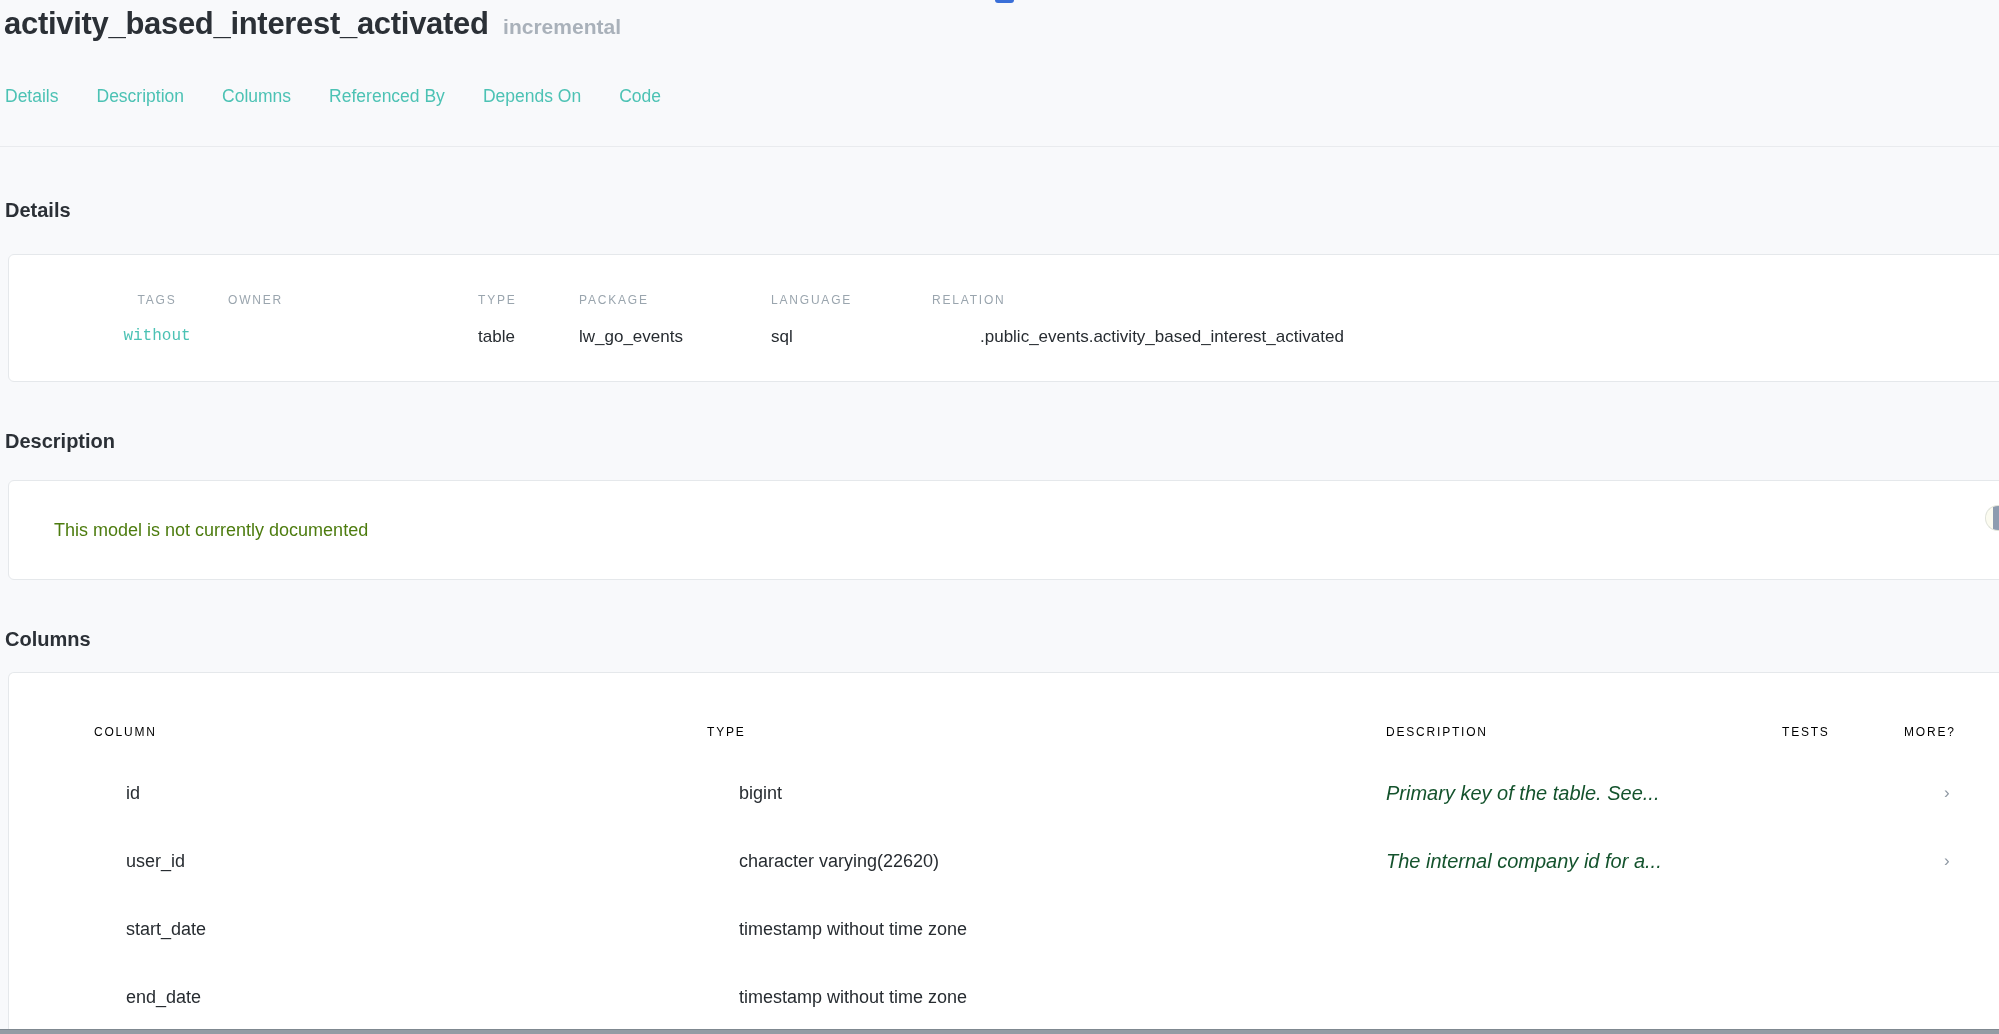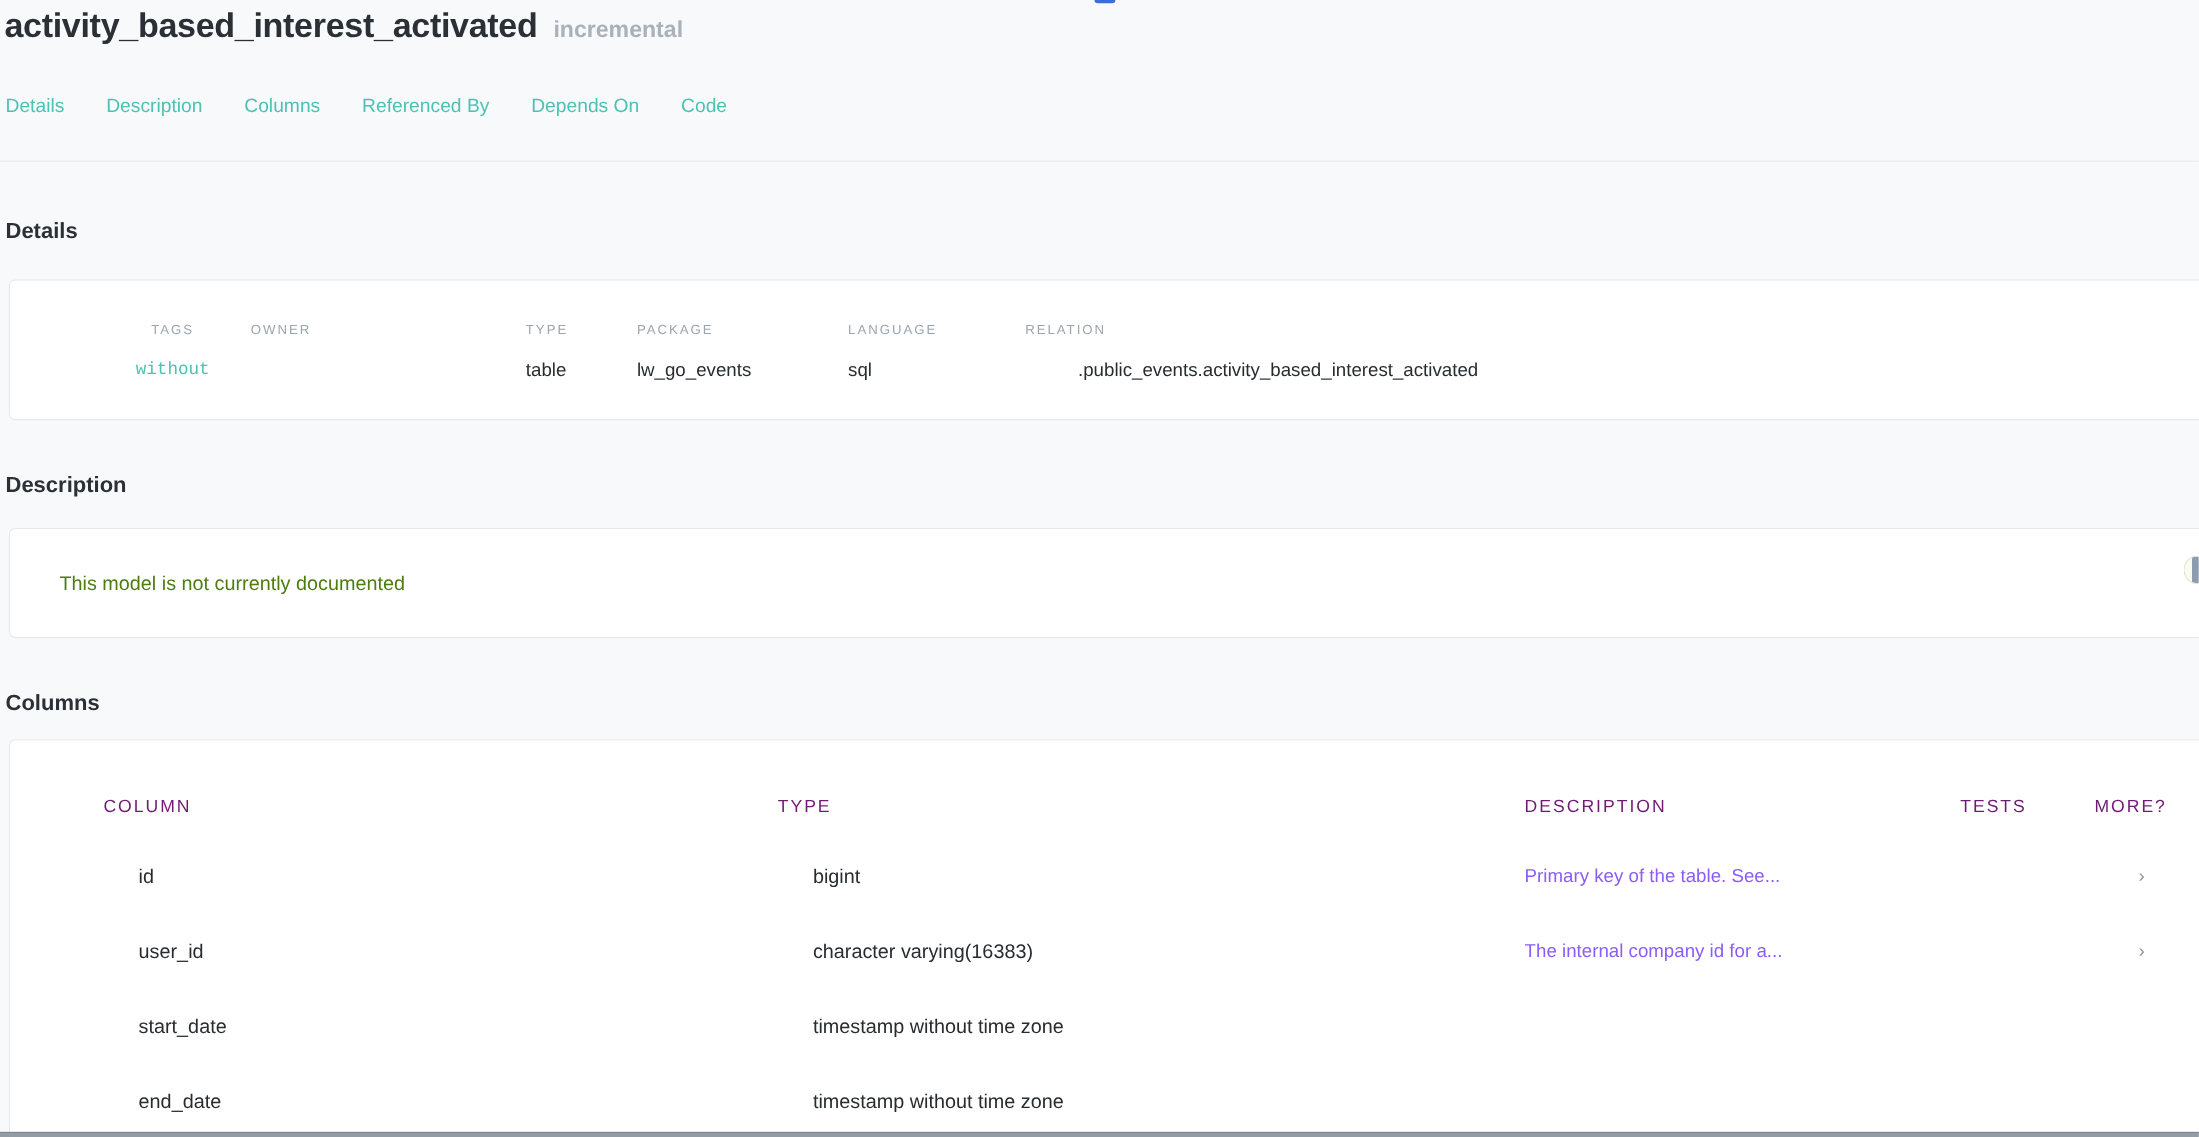--- a/index.html
+++ b/index.html
@@ -110,28 +110,28 @@
     border-bottom:none;
   }
   .tgrid {
     display:grid;
     grid-template-columns:613px 679px 396px 122px auto;
     padding-left:85px;
     align-items:center;
   }
   .thead { padding-top:52px; }
   .th {
-    font-size:16px;
+    font-size:12px;
     letter-spacing:1.8px;
-    color:#701a75;
+    color:#000000;
   }
   .tbody { margin-top:20px; }
   .trow { height:68px; cursor:pointer; }
   .c-col, .c-type { font-size:18px; color:#272c31;margin-left:32px; }
-  .c-desc { font-size:17px; color:#8b5cf6; }
+  .c-desc { font-size:20px; color:#14532d;font-style:italic; }
   .c-tests { font-size:16.5px; color:#5e6874; }
   .c-more {
     padding-left:40px;
     font-size:17px;
     color:#8d97a2;
   }
 
   
   .blue-sliver {
     position:absolute;
@@ -227,21 +227,21 @@
   <div class="tbody">
     <div class="tgrid trow">
       <div class="c-col">id</div>
       <div class="c-type">bigint</div>
       <div class="c-desc">Primary key of the table. See...</div>
       <div class="c-tests"></div>
       <div class="c-more">›</div>
     </div>
     <div class="tgrid trow">
       <div class="c-col">user_id</div>
-      <div class="c-type">character varying(16383)</div>
+      <div class="c-type">character varying(22620)</div>
       <div class="c-desc">The internal company id for a...</div>
       <div class="c-tests"></div>
       <div class="c-more">›</div>
     </div>
     <div class="tgrid trow">
       <div class="c-col">start_date</div>
       <div class="c-type">timestamp without time zone</div>
       <div class="c-desc"></div>
       <div class="c-tests"></div>
       <div class="c-more"></div>

